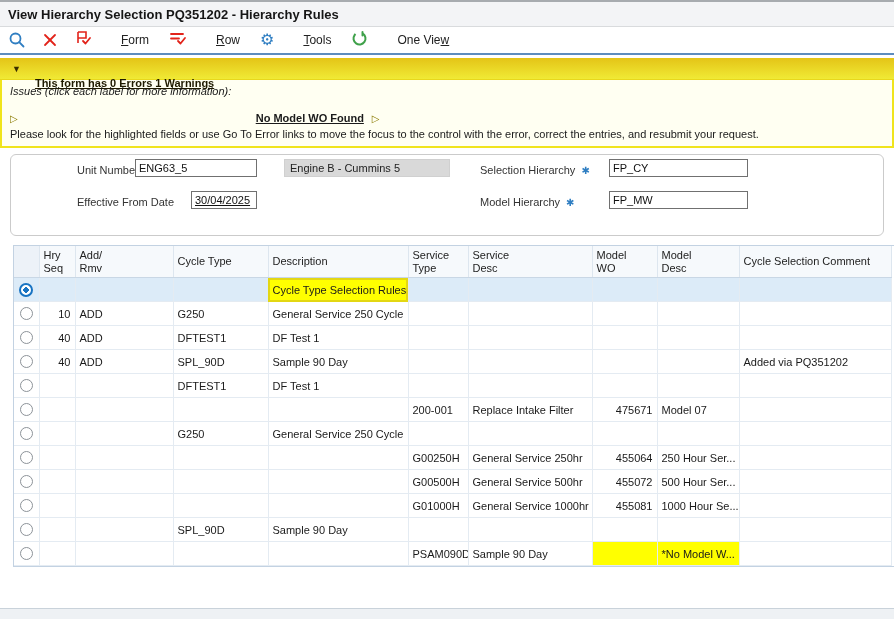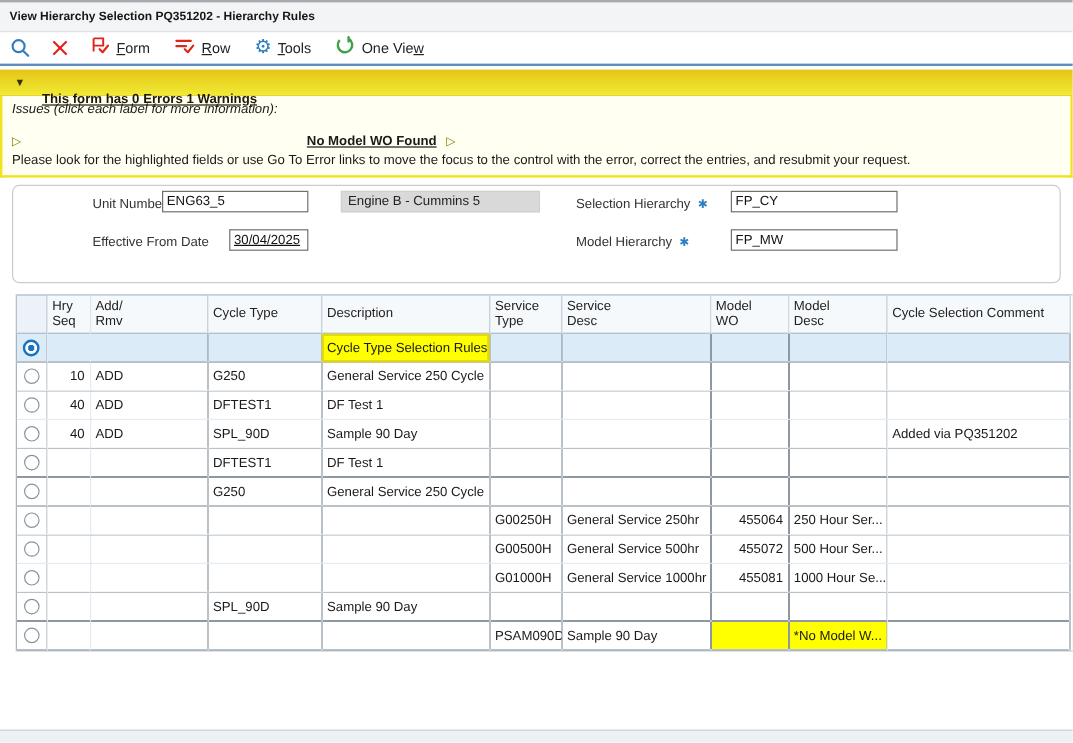--- a/index.html
+++ b/index.html
@@ -5,26 +5,26 @@
   html,body{margin:0;padding:0;}
   body{
     width:894px;height:619px;overflow:hidden;position:relative;
     background:#ffffff;font-family:"Liberation Sans",sans-serif;color:#1a1a1a;
   }
   
   .titlebar{
     height:24px;border-top:2px solid #a7abaf;border-bottom:1px solid #d9dbdd;
     background:#f3f4f6;display:flex;align-items:center;padding-left:8px;
   }
-  .titlebar .t{font-size:10px;font-weight:bold;color:#161616;}
+  .titlebar .t{font-size:13px;font-weight:bold;color:#161616;}
   
   .toolbar{height:26px;display:flex;align-items:center;padding-left:8px;background:#ffffff;}
   .tb-btn{display:flex;align-items:center;margin-right:16px;cursor:default;}
   .tb-btn svg{display:block;}
-  .tb-menu{display:flex;align-items:center;margin-right:20px;}
+  .tb-menu{display:flex;align-items:center;margin-right:20px;gap:24px;}
   .tb-menu .lbl{font-size:12px;color:#222;margin-left:5px;}
   .hot{text-decoration:underline;}
   .gear{font-size:16px;color:#2f7ec2;line-height:16px;}
   .blue-sep{height:2px;background:#5d8cbe;}
   
   .warnbar{
     margin-top:3px;height:21px;display:flex;align-items:center;
     background:linear-gradient(180deg,#e4c417 0%,#f0ea35 100%);
     border-bottom:1px solid #e8d71c;padding-left:12px;
   }
@@ -53,21 +53,21 @@
     position:absolute;height:16px;background:#d9d9d9;border:1px solid #d0d0d0;
     font-size:11px;line-height:16px;padding:0 5px;color:#222;
   }
   .req{color:#2f7ec2;font-size:10px;margin-left:6px;}
   
   .grid-wrap{margin:9px 0 0 13px;width:880px;border:1px solid #c3d2e2;}
   .records-bar{
     height:22px;line-height:22px;background:#edf2f8;font-size:11px;color:#2a2a2a;
     padding-left:8px;border-bottom:1px solid #c3d2e2;
   }
-  table.grid{border-collapse:collapse;table-layout:fixed;width:878px;background:#0f172a;}
+  table.grid{border-collapse:collapse;table-layout:fixed;width:878px;background:#f9a8d4;}
   table.grid th{
     height:31px;background:#f6f9fc;font-size:11px;font-weight:normal;color:#222;
     text-align:left;vertical-align:middle;padding:0 0 0 4px;white-space:pre-line;
     border-right:1px solid #dde6ef;border-bottom:1px solid #c9d7e5;line-height:13px;
   }
   table.grid th.c-radio{background:#edf2f8;}
   table.grid td{
     height:23px;font-size:11px;color:#1a1a1a;padding:0 4px;
     border-right:1px solid #e4ebf2;border-bottom:1px solid #e4ebf2;
     overflow:hidden;white-space:nowrap;background:#fff;
@@ -266,20 +266,32 @@
           <td></td>
           <td></td>
           <td class="num"></td>
           <td></td>
           <td></td>
         </tr>
         <tr>
           <td class="c-radio"><span class="radio"></span></td>
           <td class="num"></td>
           <td></td>
+          <td></td>
+          <td></td>
+          <td>200-001</td>
+          <td>Replace Intake Filter</td>
+          <td class="num">475671</td>
+          <td>Model 07</td>
+          <td></td>
+        </tr>
+        <tr>
+          <td class="c-radio"><span class="radio"></span></td>
+          <td class="num"></td>
+          <td></td>
           <td>G250</td>
           <td>General Service 250 Cycle</td>
           <td></td>
           <td></td>
           <td class="num"></td>
           <td></td>
           <td></td>
         </tr>
         <tr>
           <td class="c-radio"><span class="radio"></span></td>

